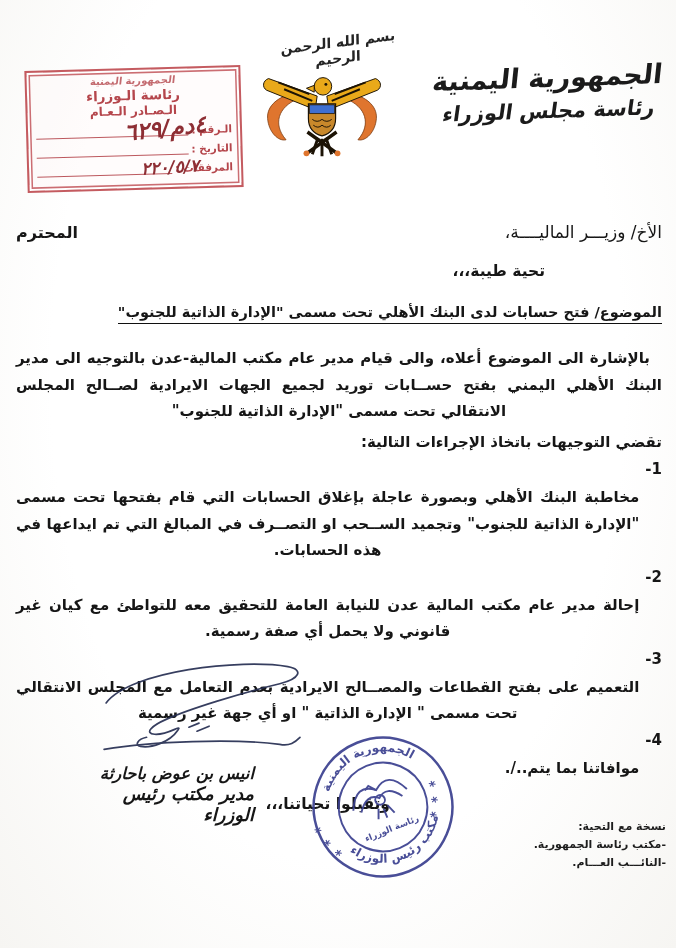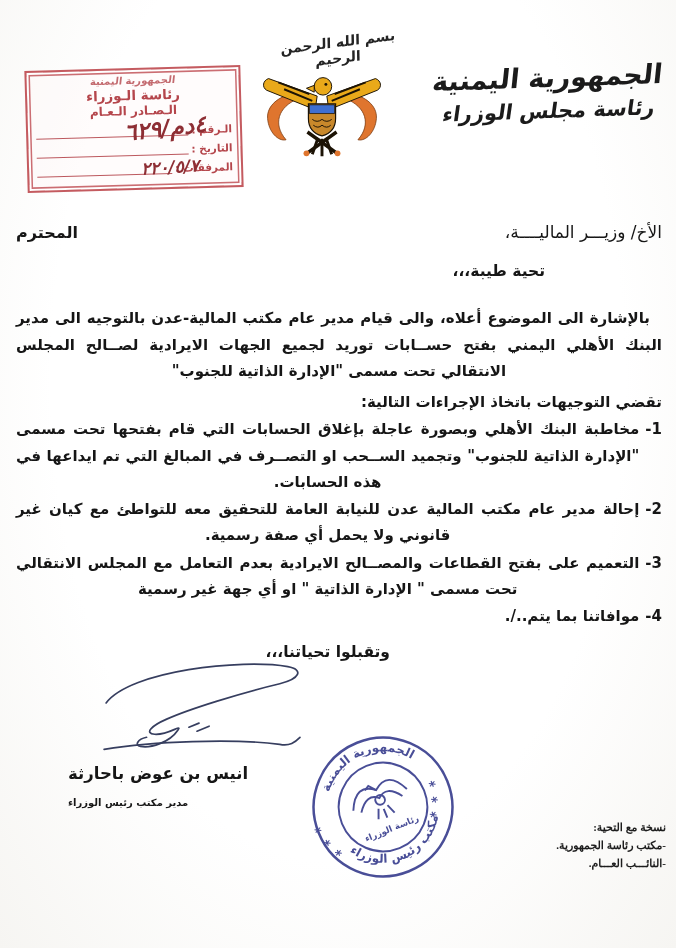--- a/index.html
+++ b/index.html
@@ -49,32 +49,32 @@
   .addressee{font-size:17px;font-weight:normal;}
   .honorific{font-size:16px;font-weight:bold;}
   .greeting{font-size:15.5px;font-weight:bold;margin:20px 117px 0 0;display:inline-block;}
   .subject{margin-top:24px;font-size:14.5px;font-weight:bold;}
   .subject .u{border-bottom:1.6px solid #101010;padding-bottom:3px;}
   .para{margin-top:25px;font-size:15px;font-weight:bold;line-height:1.78;
         text-align:justify;text-align-last:center;text-indent:12px;}
   .intro{margin-top:4px;font-size:15px;font-weight:bold;line-height:1.75;}
   .item{display:flex;gap:6px;font-size:15px;font-weight:bold;line-height:1.75;margin-top:1px;}
   .item .num{white-space:nowrap;}
-  .item .itext{flex:1;text-align:justify;text-align-last:center;}
+  .item .itext{flex:1;text-align:justify;text-align-last:center;margin-top:28px;}
   .item.short .itext{text-align-last:right;}
   .closing{font-size:15.5px;font-weight:bold;margin:14px 272px 0 0;display:inline-block;}
   
   .signature{position:absolute;top:656px;left:92px;width:212px;height:102px;}
-  .name-block{position:absolute;top:764px;left:68px;width:186px;text-align:left;}
+  .name-block{position:absolute;top:764px;left:68px;width:186px;text-align:right;font-style:italic;}
   .signer-name{font-size:16.5px;font-weight:bold;}
-  .signer-title{font-size:10px;font-weight:bold;margin-top:14px;}
+  .signer-title{font-size:18px;font-weight:bold;}
   
   .round-stamp{position:absolute;top:730px;left:306px;width:154px;height:154px;opacity:.92;}
   
-  .cc{position:absolute;top:818px;right:10px;text-align:right;font-size:11px;font-weight:bold;line-height:1.65;color:#1d1d1d;font-family:Liberation Serif, serif;}
+  .cc{position:absolute;top:818px;right:10px;text-align:right;font-size:11px;font-weight:bold;line-height:1.65;color:#1d1d1d;}
   .cc div{white-space:nowrap;}
 </style>
 </head>
 <body>
 
 <div class="page">
 
   <div class="bismillah">بسم الله الرحمن الرحيم</div>
 
   <div class="header-right">
@@ -126,20 +126,23 @@
     <div class="hw hw-date">٢٢٠/٥/٧</div>
   </div>
 
   <div class="letter">
     <div class="addr-row">
       <span class="addressee">الأخ/ وزيـــر الماليــــة،</span>
       <span class="honorific">المحترم</span>
     </div>
     <div>
       <span class="greeting">تحية طيبة،،،</span>
+    </div>
+    <div class="subject">
+      <span class="u">الموضوع/ فتح حسابات لدى البنك الأهلي تحت مسمى "الإدارة الذاتية للجنوب"</span>
     </div>
     <div class="para">بالإشارة الى الموضوع أعلاه، والى قيام مدير عام مكتب المالية-عدن بالتوجيه الى مدير البنك الأهلي اليمني بفتح حســابات توريد لجميع الجهات الايرادية لصــالح المجلس الانتقالي تحت مسمى "الإدارة الذاتية للجنوب"</div>
     <div class="intro">تقضي التوجيهات باتخاذ الإجراءات التالية:</div>
 
     <div class="item">
       <span class="num">1-</span>
       <div class="itext">مخاطبة البنك الأهلي وبصورة عاجلة بإغلاق الحسابات التي قام بفتحها تحت مسمى "الإدارة الذاتية للجنوب" وتجميد الســحب او التصــرف في المبالغ التي تم ايداعها في هذه الحسابات.</div>
     </div>
     <div class="item">
       <span class="num">2-</span>

